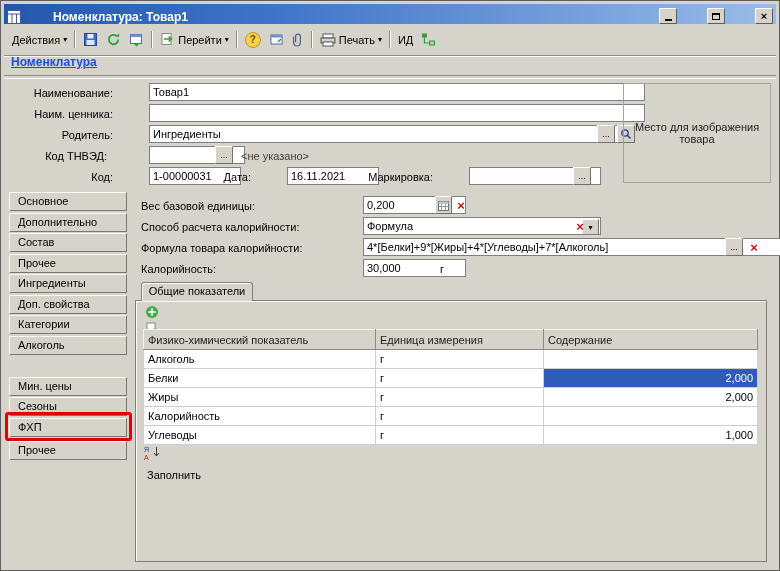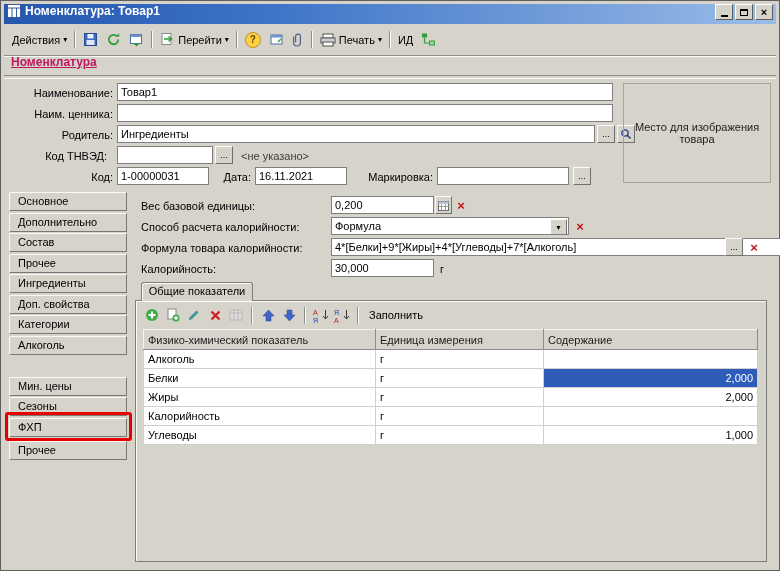--- a/index.html
+++ b/index.html
@@ -1,48 +1,48 @@
 <!DOCTYPE html>
 <html><head>
 <meta charset="utf-8">
 <style>
   html,body{margin:0;padding:0;}
   body{width:780px;height:571px;overflow:hidden;position:relative;
        font-family:"Liberation Sans",sans-serif;font-size:11px;color:#000;background:#fff;}
   .window{position:absolute;left:0;top:0;width:780px;height:571px;background:#d6d3cb;border:1px solid #5f5f5f;box-sizing:border-box;}
 
   
-  .titlebar{position:absolute;left:3px;top:3px;right:3px;height:20px;display:flex;align-items:flex-start;padding:0 3px;
-            background:linear-gradient(90deg,#2456ae 0%,#3f74c8 35%,#9abce8 100%);}
+  .titlebar{position:absolute;left:3px;top:3px;right:3px;height:20px;display:flex;align-items:flex-end;padding:0 3px;
+            background:linear-gradient(90deg,#2456ae 0%,#3f74c8 35%,#9abce8 100%);gap:28px;}
   .title-text{color:#fff;font-weight:bold;font-size:12px;margin-left:4px;flex:1;white-space:nowrap;overflow:hidden;}
   .win-btn{width:16px;height:14px;background:#d6d3cb;border:1px solid;border-color:#fff #5e5e5e #5e5e5e #fff;
            display:inline-flex;align-items:center;justify-content:center;margin-left:2px;cursor:default;}
   .glyph-min{width:7px;height:2px;background:#000;margin-top:7px;}
   .glyph-max{width:8px;height:7px;border:1px solid #000;border-top-width:2px;box-sizing:border-box;}
   .glyph-close{font-size:11px;font-weight:bold;line-height:1;}
 
   
   .toolbar{position:absolute;left:3px;top:23px;right:3px;height:25px;display:flex;align-items:center;padding:3px 4px;
            border-bottom:1px solid #8e8e8e;box-shadow:0 1px 0 #fbfaf7;}
   .tbar-btn{display:inline-flex;align-items:center;gap:3px;height:20px;padding:0 4px;}
   .caret{font-size:8px;line-height:1;margin-top:1px;}
   .vsep{width:0;height:17px;border-left:1px solid #8e8e8e;border-right:1px solid #fbfaf7;margin:0 3px;}
   .icon{display:inline-flex;align-items:center;justify-content:center;}
   .help-circle{width:14px;height:14px;border-radius:50%;background:#ffd042;border:1px solid #b99428;
                display:inline-flex;align-items:center;justify-content:center;font-size:10px;font-weight:bold;color:#5a4700;}
 
   
-  .header-title{position:absolute;left:10px;top:54px;font-size:12px;font-weight:bold;color:#be185d;text-decoration:underline;}
+  .header-title{position:absolute;left:10px;top:54px;font-size:12px;font-weight:bold;color:#1d4ed8;text-decoration:underline;}
   .divider{position:absolute;left:3px;right:3px;top:74px;height:2px;border-top:1px solid #8e8e8e;border-bottom:1px solid #fbfaf7;}
 
   
   .lbl{position:absolute;height:17px;line-height:17px;white-space:nowrap;}
   .lbl.r{text-align:right;}
   .fld{position:absolute;height:18px;box-sizing:border-box;background:#fff;border:1px solid #7f7f7f;
-       padding:1px 3px 0;line-height:15px;white-space:nowrap;overflow:hidden;}
+       padding:1px 3px 0;line-height:15px;white-space:nowrap;overflow:hidden;margin-left:32px;}
   .fld.num{text-align:left;}
   .btn3d{position:absolute;width:18px;height:18px;box-sizing:border-box;background:#d6d3cb;border:1px solid;
          border-color:#fdfcfa #6f6f6f #6f6f6f #fdfcfa;display:flex;align-items:center;justify-content:center;
          font-size:9px;line-height:1;}
   .flatx{position:absolute;width:14px;height:18px;display:flex;align-items:center;justify-content:center;
          color:#c11212;font-weight:bold;font-size:13px;line-height:1;}
   .combo-arrow{position:absolute;right:1px;top:1px;width:15px;height:14px;background:#d6d3cb;border:1px solid;
          border-color:#fdfcfa #6f6f6f #6f6f6f #fdfcfa;display:flex;align-items:center;justify-content:center;font-size:8px;}
   .img-box{position:absolute;left:622px;top:82px;width:148px;height:100px;box-sizing:border-box;border:1px solid #a8a49c;
            display:flex;align-items:center;justify-content:center;text-align:center;padding:16px 8px;color:#1d1d1d;}
@@ -53,21 +53,21 @@
             line-height:17px;padding-left:8px;white-space:nowrap;overflow:hidden;}
   .red-annotation{position:absolute;left:4px;top:411px;width:127px;height:29px;box-sizing:border-box;
             border:3px solid #e40000;border-radius:3px;pointer-events:none;z-index:5;}
 
   
   .tab{position:absolute;left:140px;top:281px;width:112px;height:19px;box-sizing:border-box;background:#d6d3cb;
        border:1px solid #7e7e7e;border-bottom:none;border-radius:3px 3px 0 0;text-align:center;line-height:17px;
        z-index:2;box-shadow:inset 1px 1px 0 #fbfaf7;}
   .tabpanel{position:absolute;left:134px;top:299px;width:632px;height:262px;box-sizing:border-box;background:#d6d3cb;
        border:1px solid #7e7e7e;box-shadow:inset 1px 1px 0 #fbfaf7;}
-  .inner-toolbar{position:absolute;left:142px;top:304px;height:20px;display:flex;align-items:center;gap:3px;z-index:3;}
+  .inner-toolbar{position:absolute;left:142px;top:304px;height:20px;display:flex;gap:3px;z-index:3;flex-direction:column;}
   .ibtn{width:18px;height:18px;display:inline-flex;align-items:center;justify-content:center;}
   .tool-text-btn{padding:0 4px;line-height:18px;}
 
   
   .grid{position:absolute;left:142px;top:328px;width:614px;border-collapse:collapse;table-layout:fixed;background:#fff;
         font-size:11px;border:1px solid #7f7f7f;z-index:3;}
   .grid th{background:#d6d3cb;border:1px solid;border-color:#f6f4f0 #8b8b8b #8b8b8b #f6f4f0;font-weight:normal;
            text-align:left;padding:2px 4px;height:15px;color:#1d1d1d;white-space:nowrap;overflow:hidden;}
   .grid td{border:1px solid #cfcfcf;padding:1px 4px;height:16px;overflow:hidden;white-space:nowrap;}
   .grid td.num{text-align:right;}

